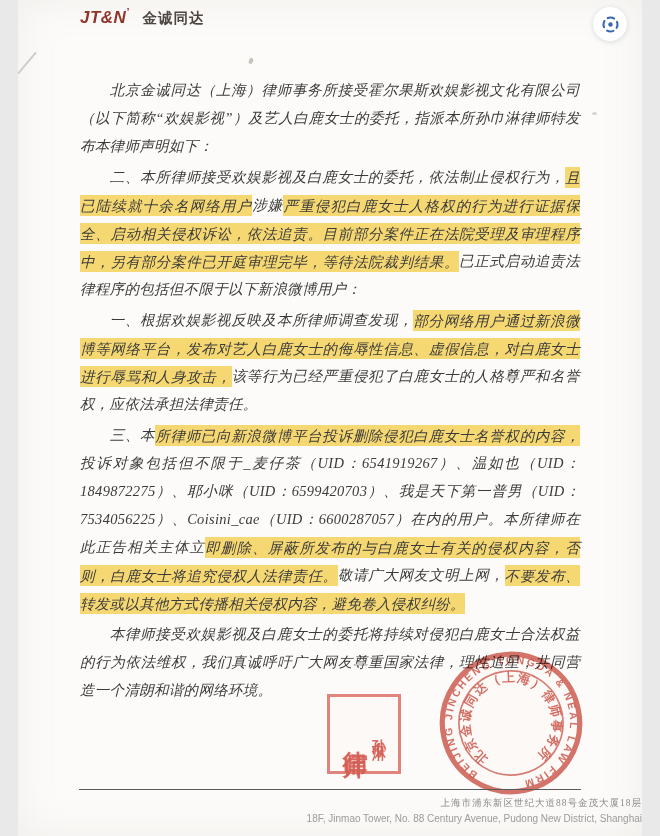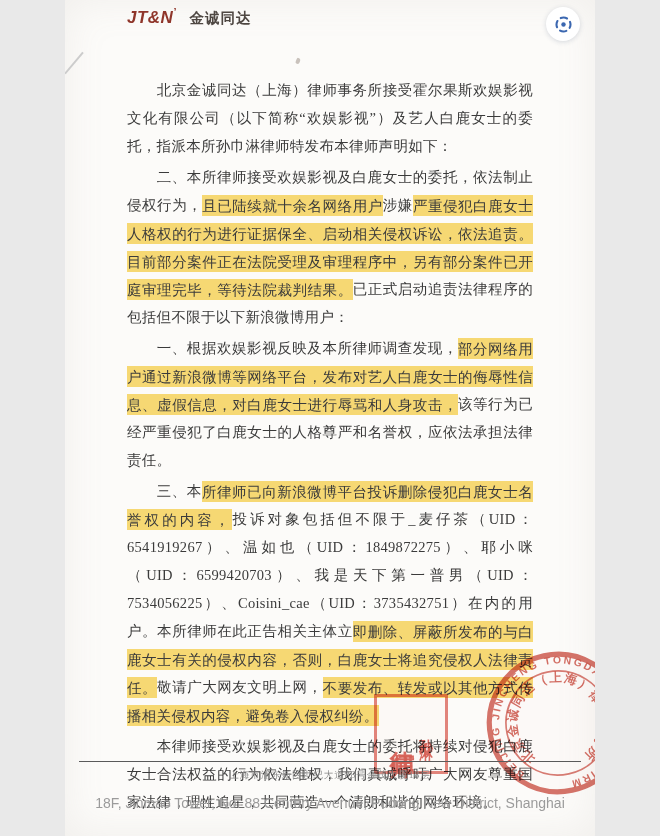--- a/index.html
+++ b/index.html
@@ -1,17 +1,17 @@
 <!DOCTYPE html>
 <html><head>
 <meta charset="utf-8">
 <style>
   html,body{margin:0;padding:0;background:#e9e9e9;}
   .page{
-    position:relative;width:530px;height:836px;margin:0 auto;
+    position:relative;width:624px;height:836px;margin:0 auto;
     background:#fcfbf9;overflow:hidden;
     font-family:"Liberation Serif","DejaVu Serif",serif;
     color:#3b3b3b;
     box-shadow:inset 0 0 40px rgba(160,150,140,0.12);
   }
   
   .hdr{position:relative;height:36px;padding-top:8px;}
   .logo{position:absolute;left:62px;top:8px;display:flex;align-items:baseline;
         font-family:"Liberation Sans","DejaVu Sans",sans-serif;}
   .logo-en{font-weight:bold;font-size:17px;color:#8f352a;letter-spacing:.5px;font-style:italic;}
@@ -20,39 +20,39 @@
   .scan-btn{
     position:absolute;right:15px;top:7px;width:34px;height:34px;border:none;cursor:pointer;
     border-radius:50%;background:#ffffff;box-shadow:0 1px 5px rgba(40,60,100,.18);
     display:flex;align-items:center;justify-content:center;padding:0;
   }
   
   .title{margin:44px 0 0;text-align:center;font-size:19px;font-weight:bold;
          letter-spacing:16px;text-indent:16px;color:#333;}
   
   .body{margin-top:32px;padding:0 62px;text-align:justify;}
-  .para{font-size:14.5px;line-height:28px;margin:0 0 3px;text-indent:2.05em;letter-spacing:.3px;}
+  .para{font-size:14.5px;line-height:28px;margin:0 0 3px;text-indent:2.05em;letter-spacing:.3px;font-style:italic;}
   .para mark{background:rgba(244,209,92,.85);color:inherit;padding:2.5px 0;}
   
   .stamp-square{
     position:absolute;left:309px;top:694px;width:64px;height:70px;
     border:3px solid rgba(221,104,94,.8);display:flex;flex-direction:row;
     align-items:center;justify-content:center;gap:4px;padding:2px;
     color:rgba(216,96,86,.92);mix-blend-mode:multiply;background:rgba(255,240,238,.15);
   }
   .ss-title{writing-mode:vertical-rl;font-size:25px;font-weight:bold;letter-spacing:3px;line-height:1;}
   .ss-name{writing-mode:vertical-rl;font-size:14px;font-weight:bold;letter-spacing:4px;line-height:1;}
   
   .stamp-round{position:absolute;left:415px;top:645px;width:156px;height:156px;
                mix-blend-mode:multiply;opacity:.9;transform:rotate(-12deg);}
   
-  .footer{position:absolute;left:0;right:0;bottom:12px;text-align:center;}
+  .footer{position:absolute;left:0;right:0;bottom:12px;text-align:right;}
   .footer-rule{width:502px;margin:0 auto 7px;border-top:1.6px solid #5a5a5a;}
   .footer-cn{font-size:9.5px;color:#8a8a8a;letter-spacing:1px;margin:0 0 3px;}
-  .footer-en{font-family:"Liberation Sans","DejaVu Sans",sans-serif;font-size:14px;color:#9b9b9b;margin:13px;}
+  .footer-en{font-family:"Liberation Sans","DejaVu Sans",sans-serif;font-size:10px;color:#9b9b9b;margin:0;}
   
   .artifact-line{position:absolute;left:-5px;top:62px;width:28px;height:2px;background:#cccccc;transform:rotate(-50deg);}
   .artifact-dot1{position:absolute;left:231px;top:58px;width:4px;height:6px;background:#c9c2bc;border-radius:40% 60% 60% 40%;transform:rotate(20deg);}
   .artifact-dot2{position:absolute;left:574px;top:112px;width:5px;height:3px;background:#d8d2cc;border-radius:50%;}
 </style>
 </head>
 <body>
 
 <div class="page">
 
@@ -72,21 +72,21 @@
         <circle cx="9.5" cy="9.5" r="2.2" fill="#3b67b0"></circle>
       </svg>
     </button>
   </div>
 
 
   <main class="body">
       <p class="para"><span>北京金诚同达（上海）律师事务所接受霍尔果斯欢娱影视文化有限公司（以下简称“欢娱影视”）及艺人白鹿女士的委托，指派本所孙巾淋律师特发布本律师声明如下：</span></p>
       <p class="para"><span>二、本所律师接受欢娱影视及白鹿女士的委托，依法制止侵权行为，</span><mark>且已陆续就十余名网络用户</mark><span>涉嫌</span><mark>严重侵犯白鹿女士人格权的行为进行证据保全、启动相关侵权诉讼，依法追责。目前部分案件正在法院受理及审理程序中，另有部分案件已开庭审理完毕，等待法院裁判结果。</mark><span>已正式启动追责法律程序的包括但不限于以下新浪微博用户：</span></p>
       <p class="para"><span>一、根据欢娱影视反映及本所律师调查发现，</span><mark>部分网络用户通过新浪微博等网络平台，发布对艺人白鹿女士的侮辱性信息、虚假信息，对白鹿女士进行辱骂和人身攻击，</mark><span>该等行为已经严重侵犯了白鹿女士的人格尊严和名誉权，应依法承担法律责任。</span></p>
-      <p class="para"><span>三、本</span><mark>所律师已向新浪微博平台投诉删除侵犯白鹿女士名誉权的内容，</mark><span>投诉对象包括但不限于_麦仔茶（UID：6541919267）、温如也（UID：1849872275）、耶小咪（UID：6599420703）、我是天下第一普男（UID：7534056225）、Coisini_cae（UID：3735432751）在内的用户。本所律师在此正告相关主体立</span><mark>即删除、屏蔽所发布的与白鹿女士有关的侵权内容，否则，白鹿女士将追究侵权人法律责任。</mark><span>敬请广大网友文明上网，</span><mark>不要发布、转发或以其他方式传播相关侵权内容，避免卷入侵权纠纷。</mark></p>
+      <p class="para"><span>三、本</span><mark>所律师已向新浪微博平台投诉删除侵犯白鹿女士名誉权的内容，</mark><span>投诉对象包括但不限于_麦仔茶（UID：6541919267）、温如也（UID：1849872275）、耶小咪（UID：6599420703）、我是天下第一普男（UID：7534056225）、Coisini_cae（UID：6600287057）在内的用户。本所律师在此正告相关主体立</span><mark>即删除、屏蔽所发布的与白鹿女士有关的侵权内容，否则，白鹿女士将追究侵权人法律责任。</mark><span>敬请广大网友文明上网，</span><mark>不要发布、转发或以其他方式传播相关侵权内容，避免卷入侵权纠纷。</mark></p>
       <p class="para"><span>本律师接受欢娱影视及白鹿女士的委托将持续对侵犯白鹿女士合法权益的行为依法维权，我们真诚呼吁广大网友尊重国家法律，理性追星，共同营造一个清朗和谐的网络环境。</span></p>
     </main>
 
   <div class="stamp-square">
     <span class="ss-title">律师</span>
     <span class="ss-name">孙巾淋</span>
   </div>
 
   <svg class="stamp-round" viewBox="0 0 150 150">
     <defs>

